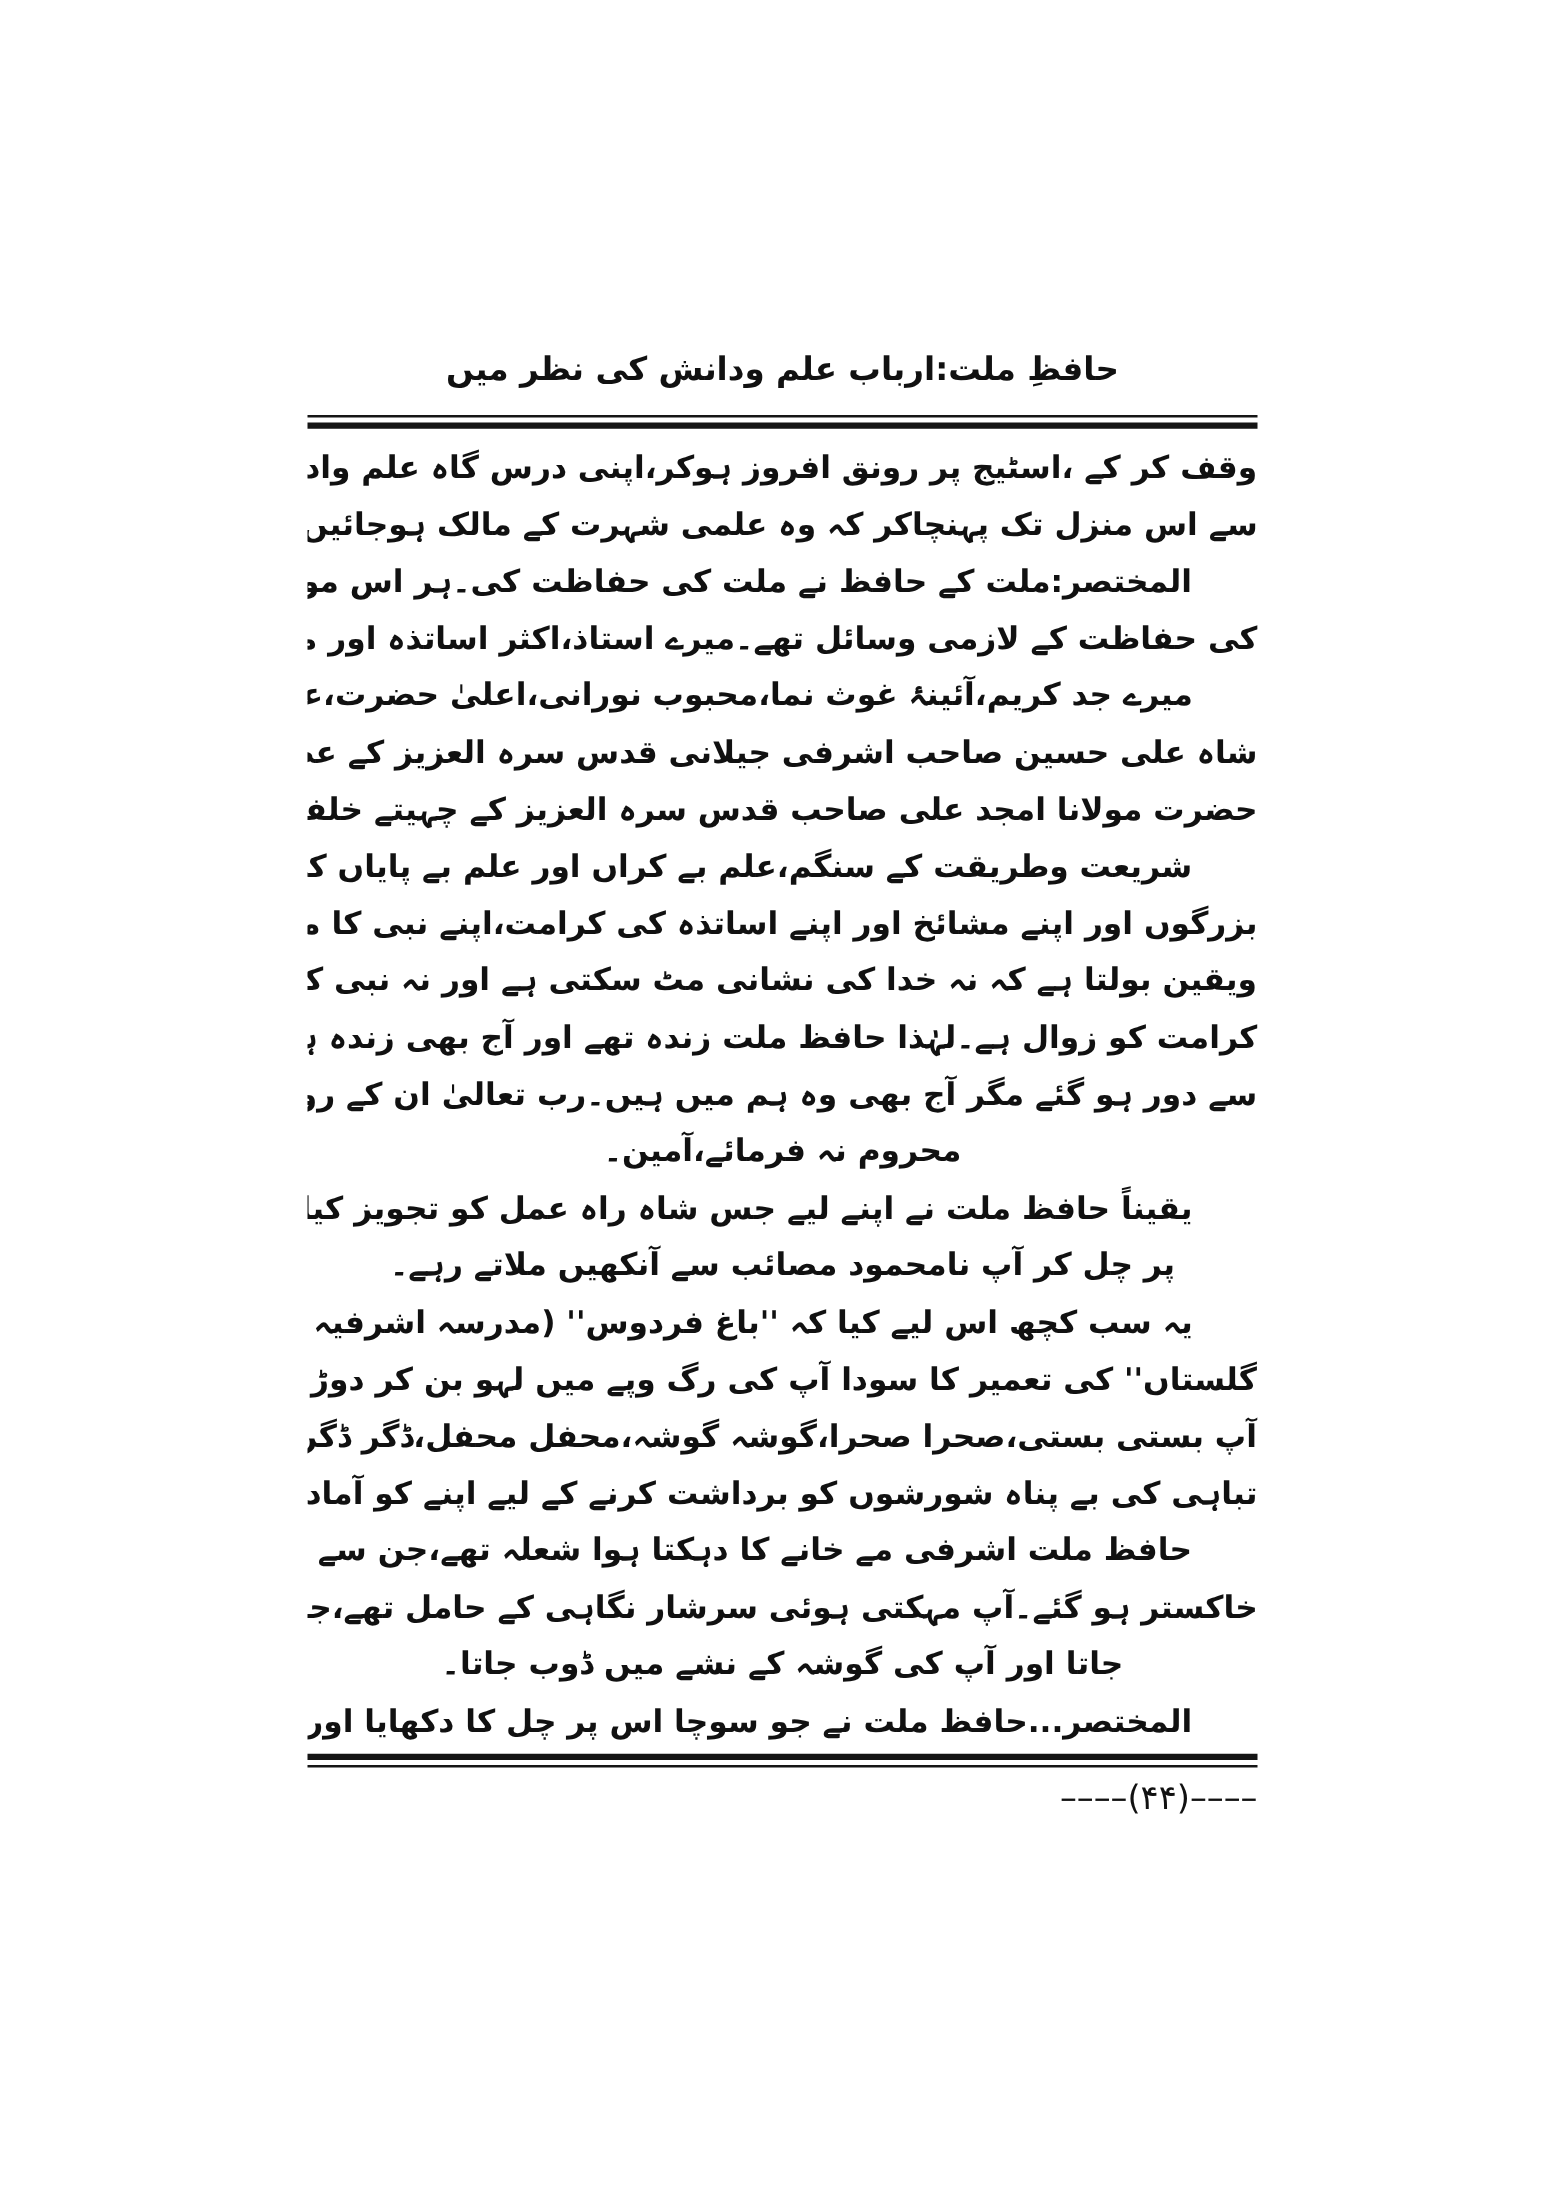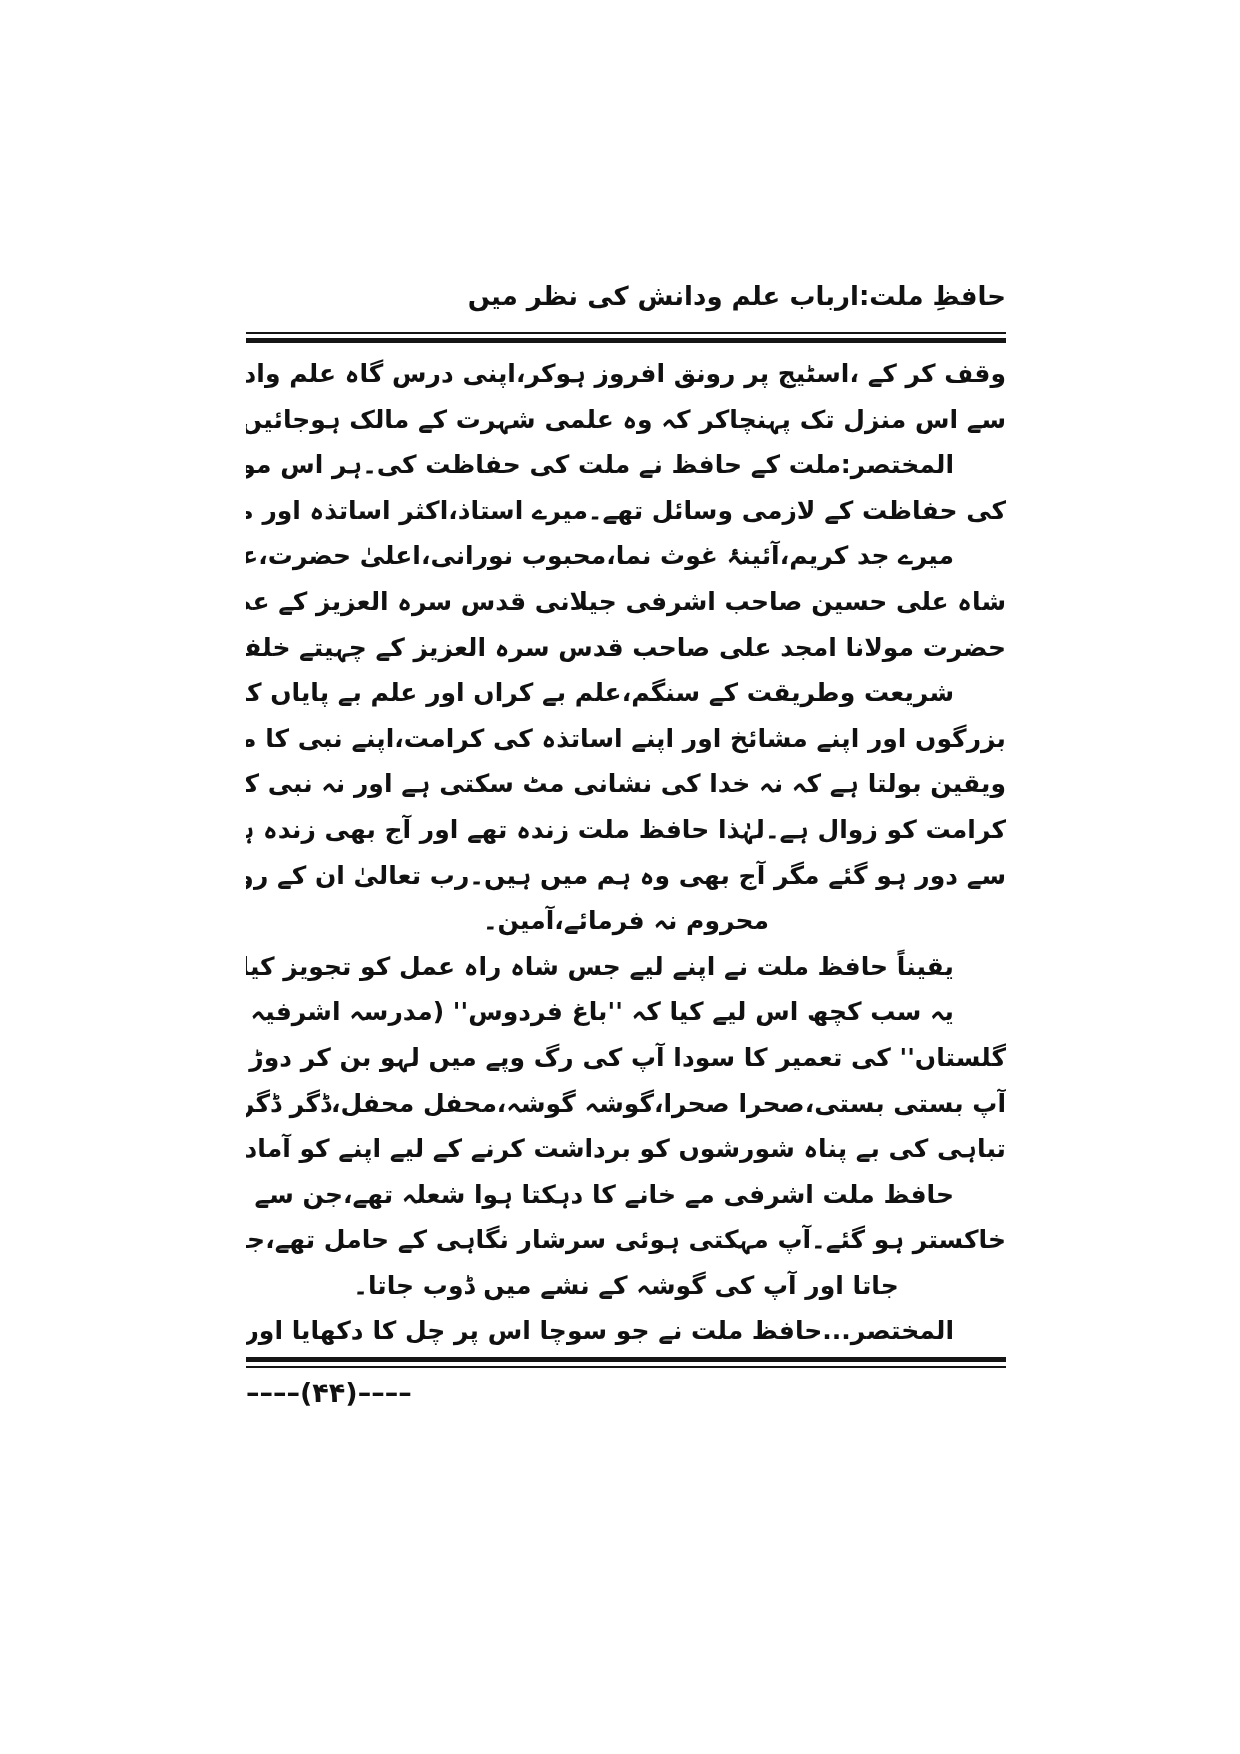--- a/index.html
+++ b/index.html
@@ -17,21 +17,21 @@
     overflow: hidden;
   }
   .content {
     position: absolute;
     left: 246px;
     top: 276px;
     width: 760px;
     direction: rtl;
   }
   .title {
-    text-align: right;
+    text-align: center;
     font-size: 26px;
     font-weight: 700;
     height: 40px;
     line-height: 40px;
     white-space: nowrap;
   }
   .hr-double-top {
     margin-top: 16px;
     height: 4px;
     border-top: 2px solid #151515;
@@ -59,23 +59,23 @@
   }
   .hr-double-bottom {
     margin-top: 3px;
     height: 4px;
     border-top: 5px solid #151515;
     border-bottom: 2px solid #151515;
   }
   .footer {
     margin-top: 9px;
     direction: ltr;
-    text-align: left;
+    text-align: right;
     font-size: 27px;
-    font-weight: 700;
+    font-weight: 400;
     letter-spacing: 2px;
   }
 </style>
 </head>
 <body>
 
 <div class="page">
   <div class="content">
 
     <div class="title">حافظِ ملت:ارباب علم ودانش کی نظر میں</div>
@@ -90,20 +90,21 @@
       <div class="line i">میرے جد کریم،آئینۂ غوث نما،محبوب نورانی،اعلیٰ حضرت،عظیم البرکت،شیخ المشائخ،سید</div>
       <div class="line">شاہ علی حسین صاحب اشرفی جیلانی قدس سرہ العزیز کے عظیم المرتبت مرید وخلیفہ اور صدر الشریعہ</div>
       <div class="line c">حضرت مولانا امجد علی صاحب قدس سرہ العزیز کے چہیتے خلفا اور ارشد تلامذہ سے تھے۔</div>
       <div class="line i">شریعت وطریقت کے سنگم،علم بے کراں اور علم بے پایاں کی چلتی پھرتی تصویر،اپنے</div>
       <div class="line">بزرگوں اور اپنے مشائخ اور اپنے اساتذہ کی کرامت،اپنے نبی کا معجزہ،اپنے خدا کی نشانی،میرا اذعان</div>
       <div class="line">ویقین بولتا ہے کہ نہ خدا کی نشانی مٹ سکتی ہے اور نہ نبی کا معجزہ فنا ہو سکتا ہے،اور نہ ہی بزرگوں کی</div>
       <div class="line">کرامت کو زوال ہے۔لہٰذا حافظ ملت زندہ تھے اور آج بھی زندہ ہیں۔ہاں ہماری ظاہری نگاہوں</div>
       <div class="line">سے دور ہو گئے مگر آج بھی وہ ہم میں ہیں۔رب تعالیٰ ان کے روحانی فیوض وبرکات سے ہمیں بھی</div>
       <div class="line c">محروم نہ فرمائے،آمین۔</div>
       <div class="line i">یقیناً حافظ ملت نے اپنے لیے جس شاہ راہ عمل کو تجویز کیا اس میں بے حد پیچ وخم تھے جن</div>
+      <div class="line c">پر چل کر آپ نامحمود مصائب سے آنکھیں ملاتے رہے۔</div>
       <div class="line i">یہ سب کچھ اس لیے کیا کہ ''باغ فردوس'' (مدرسہ اشرفیہ کا تاریخی نام)بلفظ دیگر ''اشرفی</div>
       <div class="line">گلستاں'' کی تعمیر کا سودا آپ کی رگ وپے میں لہو بن کر دوڑ رہا تھا۔یہی تعمیر کا سودا تھا جس کے لیے</div>
       <div class="line">آپ بستی بستی،صحرا صحرا،گوشہ گوشہ،محفل محفل،ڈگر ڈگر،نگر نگر پھرتے رہے اور اس راہ کے طوفان</div>
       <div class="line c">تباہی کی بے پناہ شورشوں کو برداشت کرنے کے لیے اپنے کو آمادہ فرماکر ہر آن سرگرم عمل رہے۔</div>
       <div class="line i">حافظ ملت اشرفی مے خانے کا دہکتا ہوا شعلہ تھے،جن سے اپنوں نے نور لیا،اور اغیار</div>
       <div class="line">خاکستر ہو گئے۔آپ مہکتی ہوئی سرشار نگاہی کے حامل تھے،جو آپ کے قریب ہوجاتا،آپ کا ہو</div>
       <div class="line c">جاتا اور آپ کی گوشہ کے نشے میں ڈوب جاتا۔</div>
       <div class="line i">المختصر...حافظ ملت نے جو سوچا اس پر چل کا دکھایا اور ہر ممکن طرح سے ملت کی حفاظت</div>
     </div>
 

